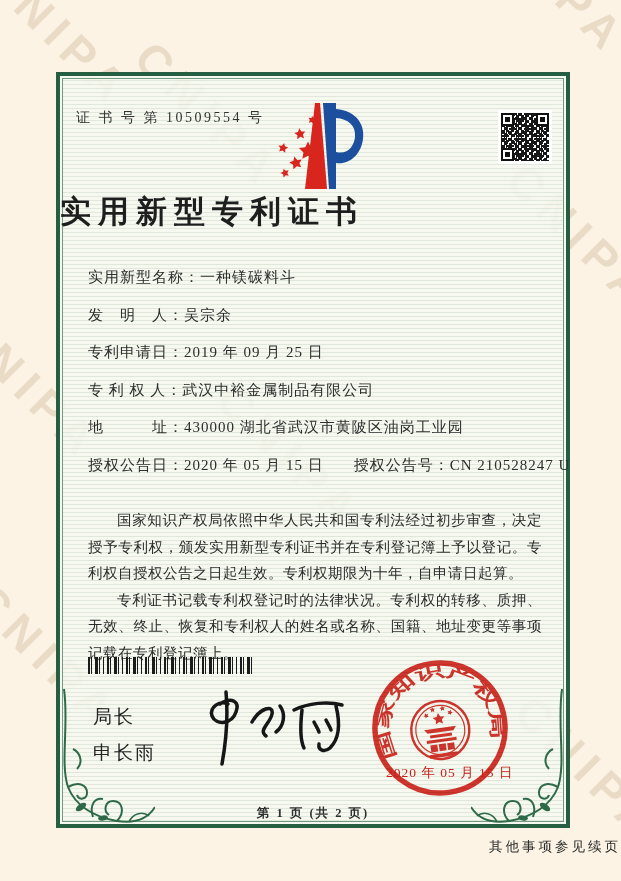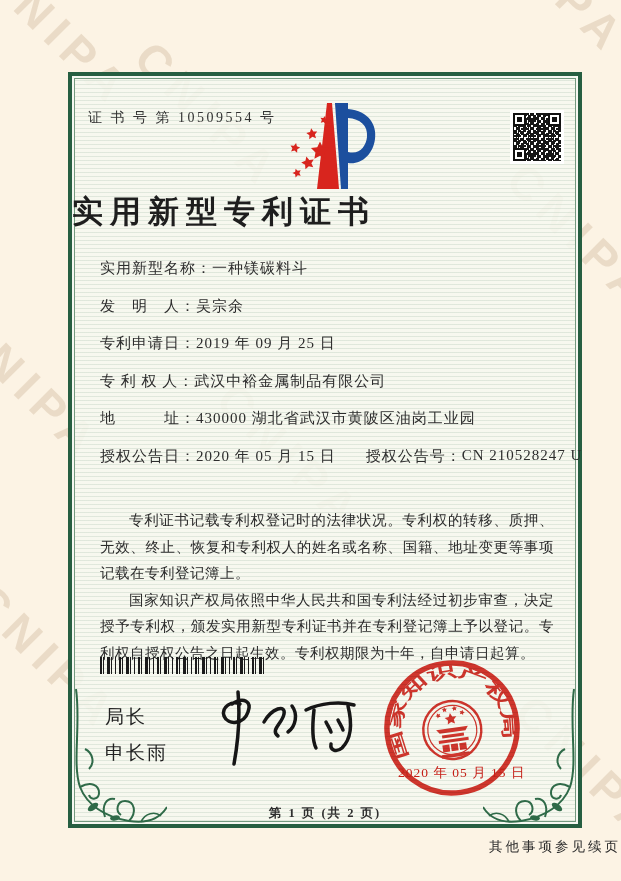--- a/index.html
+++ b/index.html
@@ -21,21 +21,21 @@
   .wm2{left:116px;top:88px;}
   .wm3{left:-64px;top:360px;}
   .wm4{left:198px;top:430px;}
   .wm5{left:488px;top:210px;}
   .wm6{left:-46px;top:630px;}
   .wm7{left:496px;top:742px;}
   .wm8{left:462px;top:-46px;}
 
   
   .frame{
-    position:absolute;z-index:2;left:68px;top:72px;width:514px;height:756px;
+    position:absolute;z-index:2;left:56px;top:72px;width:514px;height:756px;
     box-sizing:border-box;border:4px solid #265e41;
     box-shadow:inset 0 0 0 2px rgba(252,252,248,.95), inset 0 0 0 3px #73997f;
     background:
       repeating-linear-gradient(to bottom, rgba(130,165,140,.20) 0 1px, rgba(255,255,255,0) 1px 4px),
       rgba(246,248,240,.88);
   }
   .certno{position:absolute;left:16px;top:33px;font-size:14px;letter-spacing:2.5px;color:#333;white-space:nowrap;}
   .logo{position:absolute;left:196px;top:24px;}
   .qr{position:absolute;left:438px;top:34px;width:48px;height:48px;background:#fff;padding:3px;}
   .qrpat{position:relative;width:48px;height:48px;
@@ -44,21 +44,21 @@
       repeating-conic-gradient(#171717 0% 25%, transparent 0% 50%) 3px 2px/5px 5px;
     background-color:#fff;}
   .finder{position:absolute;width:9px;height:9px;border:2px solid #111;background:#fff;}
   .finder::after{content:"";position:absolute;left:2px;top:2px;width:5px;height:5px;background:#111;}
   .f-tl{left:0;top:0;} .f-tr{right:0;top:0;} .f-bl{left:0;bottom:0;}
 
   .title{position:absolute;left:0;top:115px;width:100%;text-align:left;
     font-size:31px;font-weight:bold;letter-spacing:7px;color:#1e1e1e;white-space:nowrap;}
 
   .fields{position:absolute;left:28px;top:183px;right:20px;}
-  .row{height:37.5px;display:flex;align-items:flex-start;font-size:15px;letter-spacing:1px;white-space:nowrap;color:#2d2d2d;}
+  .row{height:37.5px;display:flex;align-items:center;font-size:15px;letter-spacing:1px;white-space:nowrap;color:#2d2d2d;}
   .pair2{margin-left:30px;}
 
   .bodytext{position:absolute;left:28px;top:431px;width:454px;font-size:14.5px;
     line-height:26.5px;letter-spacing:.5px;text-align:justify;color:#2b2b2b;}
   .bodytext p{margin:0;text-indent:2em;}
 
   .barcode{position:absolute;left:28px;top:581px;width:164px;height:17px;
     background:repeating-linear-gradient(90deg,
       #1b1b1b 0 2px, transparent 2px 3px,
       #1b1b1b 3px 4px, transparent 4px 7px,
@@ -147,22 +147,22 @@
     </div>
     <div class="row">
       <span>授权公告日：</span>
         <span>2020 年 05 月 15 日</span>
       <span class="pair2">授权公告号：</span>
         <span>CN 210528247 U</span>
     </div>
   </div>
 
   <div class="bodytext">
+    <p>国家知识产权局依照中华人民共和国专利法经过初步审查，决定授予专利权，颁发实用新型专利证书并在专利登记簿上予以登记。专利权自授权公告之日起生效。专利权期限为十年，自申请日起算。</p>
     <p>专利证书记载专利权登记时的法律状况。专利权的转移、质押、无效、终止、恢复和专利权人的姓名或名称、国籍、地址变更等事项记载在专利登记簿上。</p>
-    <p>国家知识产权局依照中华人民共和国专利法经过初步审查，决定授予专利权，颁发实用新型专利证书并在专利登记簿上予以登记。专利权自授权公告之日起生效。专利权期限为十年，自申请日起算。</p>
   </div>
 
   <div class="barcode"></div>
 
   <div class="officer">
     <div>局长</div>
     <div>申长雨</div>
   </div>
 
   <svg class="sig" width="170" height="82" viewBox="0 0 170 82" fill="none" stroke="#161616" stroke-width="3.5" stroke-linecap="round">

